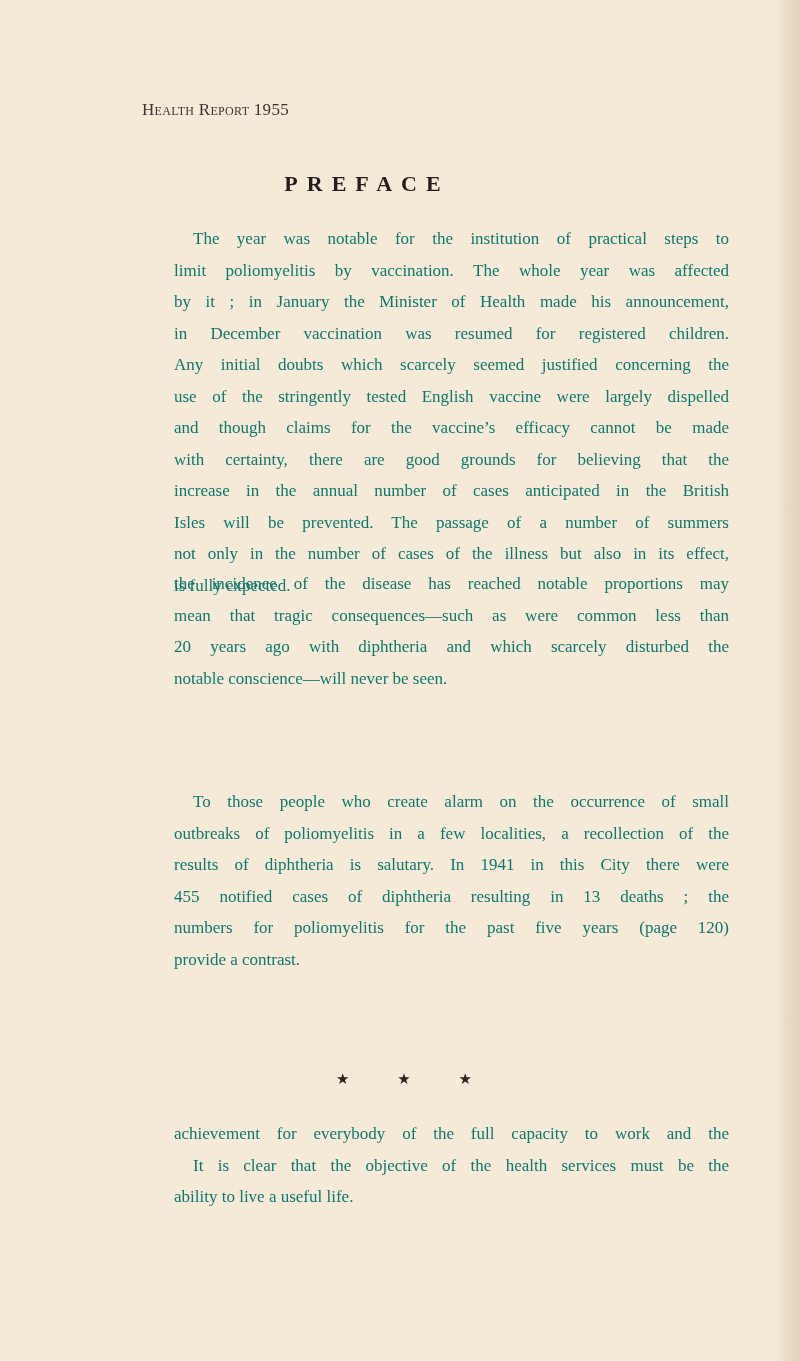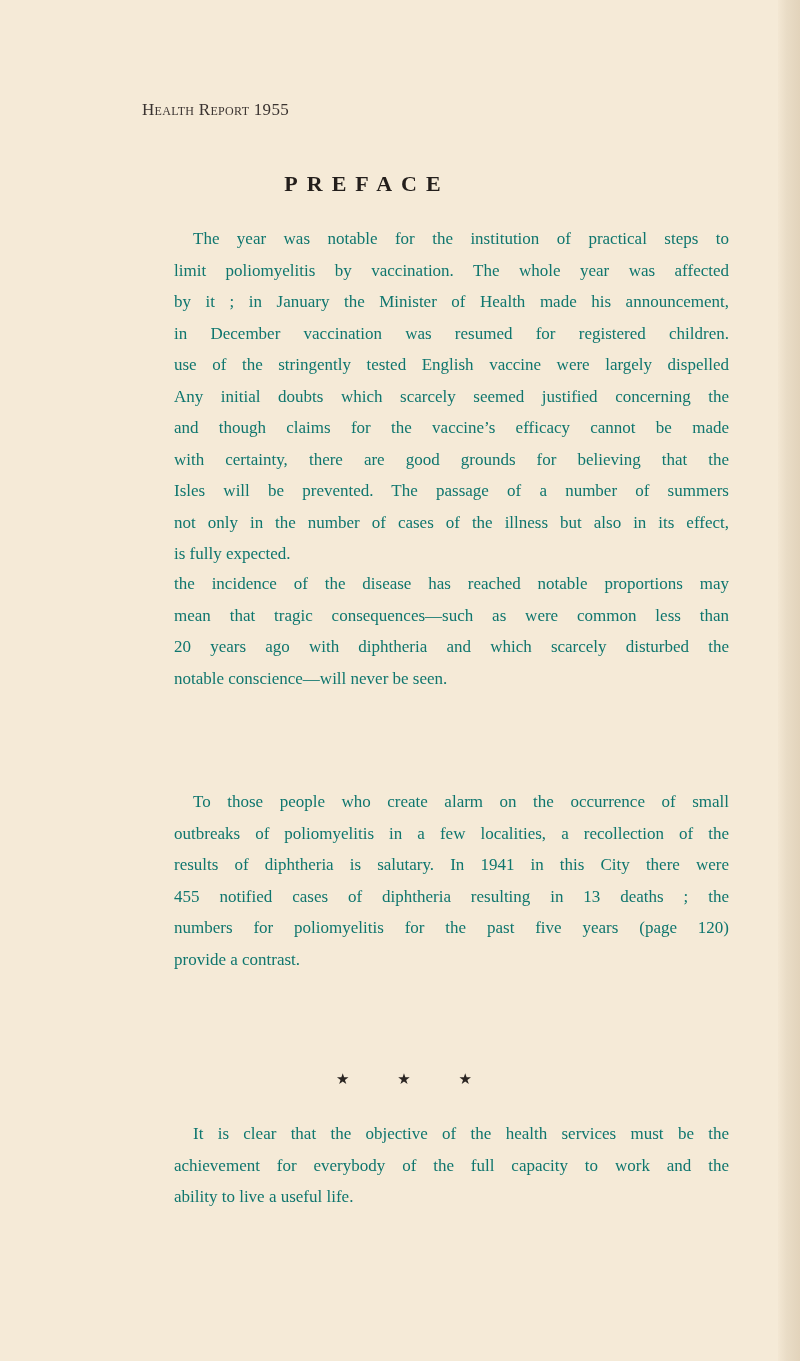--- a/index.html
+++ b/index.html
@@ -91,24 +91,25 @@
 
 <div class="running-header">Health Report 1955</div>
 
 <div class="page-title">PREFACE</div>
 
 <div class="body-text p1">
   <span class="line first-line">The year was notable for the institution of practical steps to</span>
   <span class="line">limit poliomyelitis by vaccination.  The whole year was affected</span>
   <span class="line">by it ;  in January the Minister of Health made his announcement,</span>
   <span class="line">in December vaccination was resumed for registered children.</span>
+  <span class="line">Any initial doubts which scarcely seemed justified concerning the</span>
   <span class="line">use of the stringently tested English vaccine were largely dispelled</span>
-  <span class="line">Any initial doubts which scarcely seemed justified concerning the</span>
   <span class="line">and though claims for the vaccine’s efficacy cannot be made</span>
   <span class="line">with certainty, there are good grounds for believing that the</span>
+  <span class="line">increase in the annual number of cases anticipated in the British</span>
   <span class="line">Isles will be prevented.  The passage of a number of summers</span>
   <span class="line">not only in the number of cases of the illness but also in its effect,</span>
   <span class="line last">is fully expected.</span>
 </div>
 
 <div class="body-text p2">
   <span class="line">the incidence of the disease has reached notable proportions may</span>
   <span class="line">mean that tragic consequences—such as were common less than</span>
   <span class="line">20 years ago with diphtheria and which scarcely disturbed the</span>
   <span class="line last">notable conscience—will never be seen.</span>
@@ -119,16 +120,16 @@
   <span class="line">outbreaks of poliomyelitis in a few localities, a recollection of the</span>
   <span class="line">results of diphtheria is salutary.  In 1941 in this City there were</span>
   <span class="line">455 notified cases of diphtheria resulting in 13 deaths ;  the</span>
   <span class="line">numbers for poliomyelitis for the past five years (page 120)</span>
   <span class="line last">provide a contrast.</span>
 </div>
 
 <div class="separator">★ ★ ★</div>
 
 <div class="body-text p4">
+  <span class="line">achievement for everybody of the full capacity to work and the</span>
   <span class="line first-line">It is clear that the objective of the health services must be the</span>
-  <span class="line">achievement for everybody of the full capacity to work and the</span>
   <span class="line last">ability to live a useful life.</span>
 </div>
 
 </body></html>

